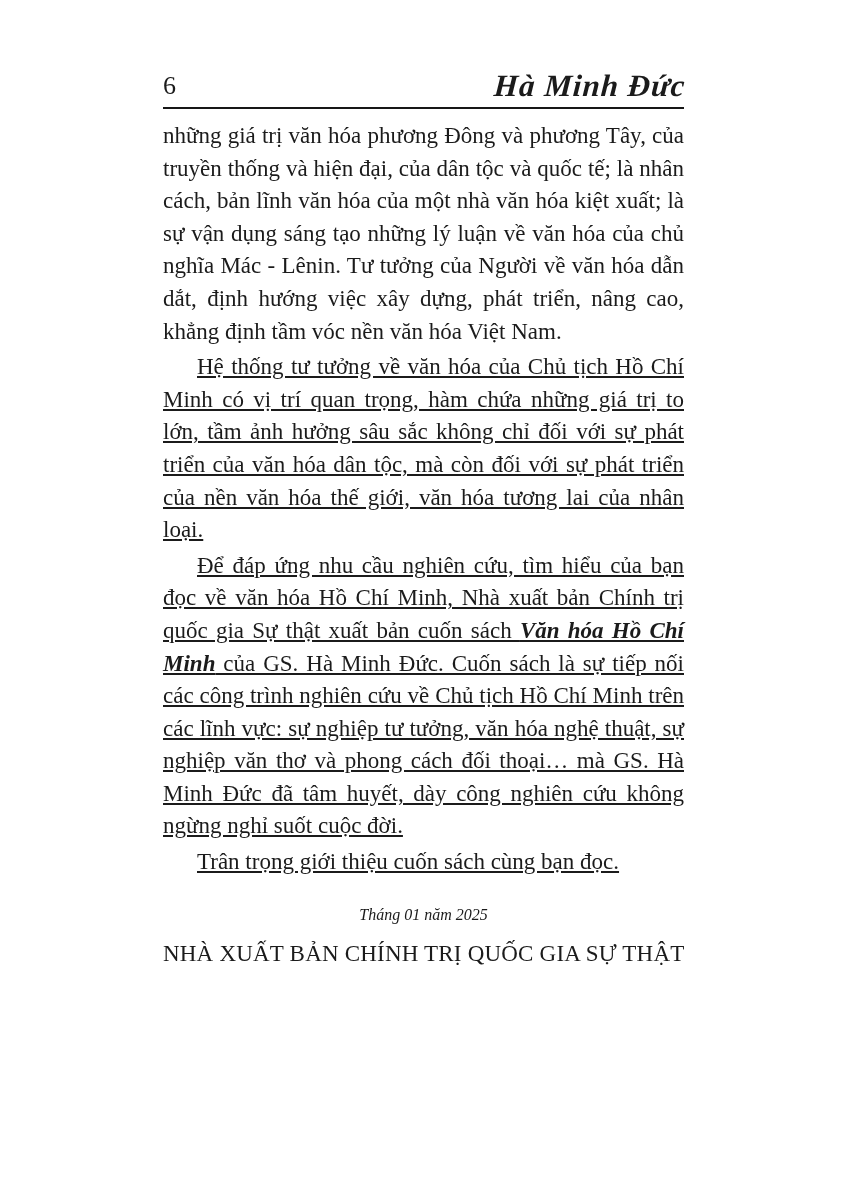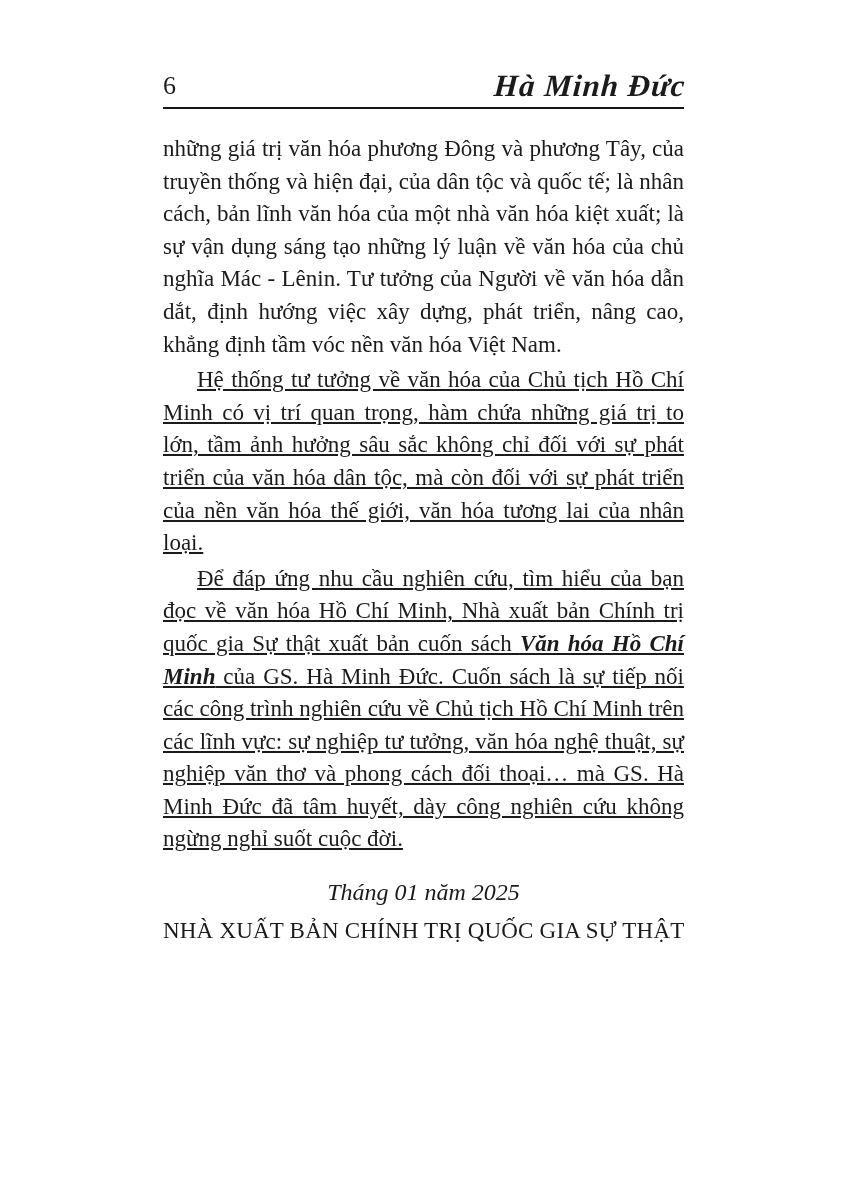--- a/index.html
+++ b/index.html
@@ -41,21 +41,21 @@
     font-style: italic;
     font-weight: bold;
     font-size: 31px;
     line-height: 1;
     letter-spacing: 1px;
     transform: skewX(-4deg);
     transform-origin: bottom right;
   }
   
   .body-text {
-    margin-top: 24px;
+    margin-top: 11px;
   }
   .body-text p {
     margin: 0;
     font-size: 23px;
     line-height: 32.6px;
     text-align: justify;
     text-justify: inter-word;
   }
   .body-text p + p {
     margin-top: 3px;
@@ -68,21 +68,21 @@
     font-weight: bold;
     font-style: italic;
   }
   
   .footer-block {
     margin-top: 20px;
     text-align: center;
   }
   .date-line {
     font-style: italic;
-    font-size: 24px;
+    font-size: 16px;
     line-height: 32px;
     margin: 0;
   }
   .publisher-line {
     font-size: 23px;
     line-height: 34px;
     margin: 6px 0 0 0;
     letter-spacing: 0.2px;
     white-space: nowrap;
   }
@@ -98,20 +98,21 @@
       <span class="header-author">Hà Minh Đức</span>
     </div>
 
     <div class="body-text">
       <p>những giá trị văn hóa phương Đông và phương Tây, của truyền thống và hiện đại, của dân tộc và quốc tế; là nhân cách, bản lĩnh văn hóa của một nhà văn hóa kiệt xuất; là sự vận dụng sáng tạo những lý luận về văn hóa của chủ nghĩa Mác - Lênin. Tư tưởng của Người về văn hóa dẫn dắt, định hướng việc xây dựng, phát triển, nâng cao, khẳng định tầm vóc nền văn hóa Việt Nam.</p>
 
       <p class="indent">Hệ thống tư tưởng về văn hóa của Chủ tịch Hồ Chí Minh có vị trí quan trọng, hàm chứa những giá trị to lớn, tầm ảnh hưởng sâu sắc không chỉ đối với sự phát triển của văn hóa dân tộc, mà còn đối với sự phát triển của nền văn hóa thế giới, văn hóa tương lai của nhân loại.</p>
 
       <p class="indent"><span>Để đáp ứng nhu cầu nghiên cứu, tìm hiểu của bạn đọc về văn hóa Hồ Chí Minh, Nhà xuất bản Chính trị quốc gia Sự thật xuất bản cuốn sách </span><span class="book-title-em">Văn hóa Hồ Chí Minh</span><span> của GS. Hà Minh Đức. Cuốn sách là sự tiếp nối các công trình nghiên cứu về Chủ tịch Hồ Chí Minh trên các lĩnh vực: sự nghiệp tư tưởng, văn hóa nghệ thuật, sự nghiệp văn thơ và phong cách đối thoại… mà GS. Hà Minh Đức đã tâm huyết, dày công nghiên cứu không ngừng nghỉ suốt cuộc đời.</span></p>
 
+      <p class="indent">Trân trọng giới thiệu cuốn sách cùng bạn đọc.</p>
     </div>
 
     <div class="footer-block">
       <p class="date-line">Tháng 01 năm 2025</p>
       <p class="publisher-line">NHÀ XUẤT BẢN CHÍNH TRỊ QUỐC GIA SỰ THẬT</p>
     </div>
 
   </div>
 </div>
 

